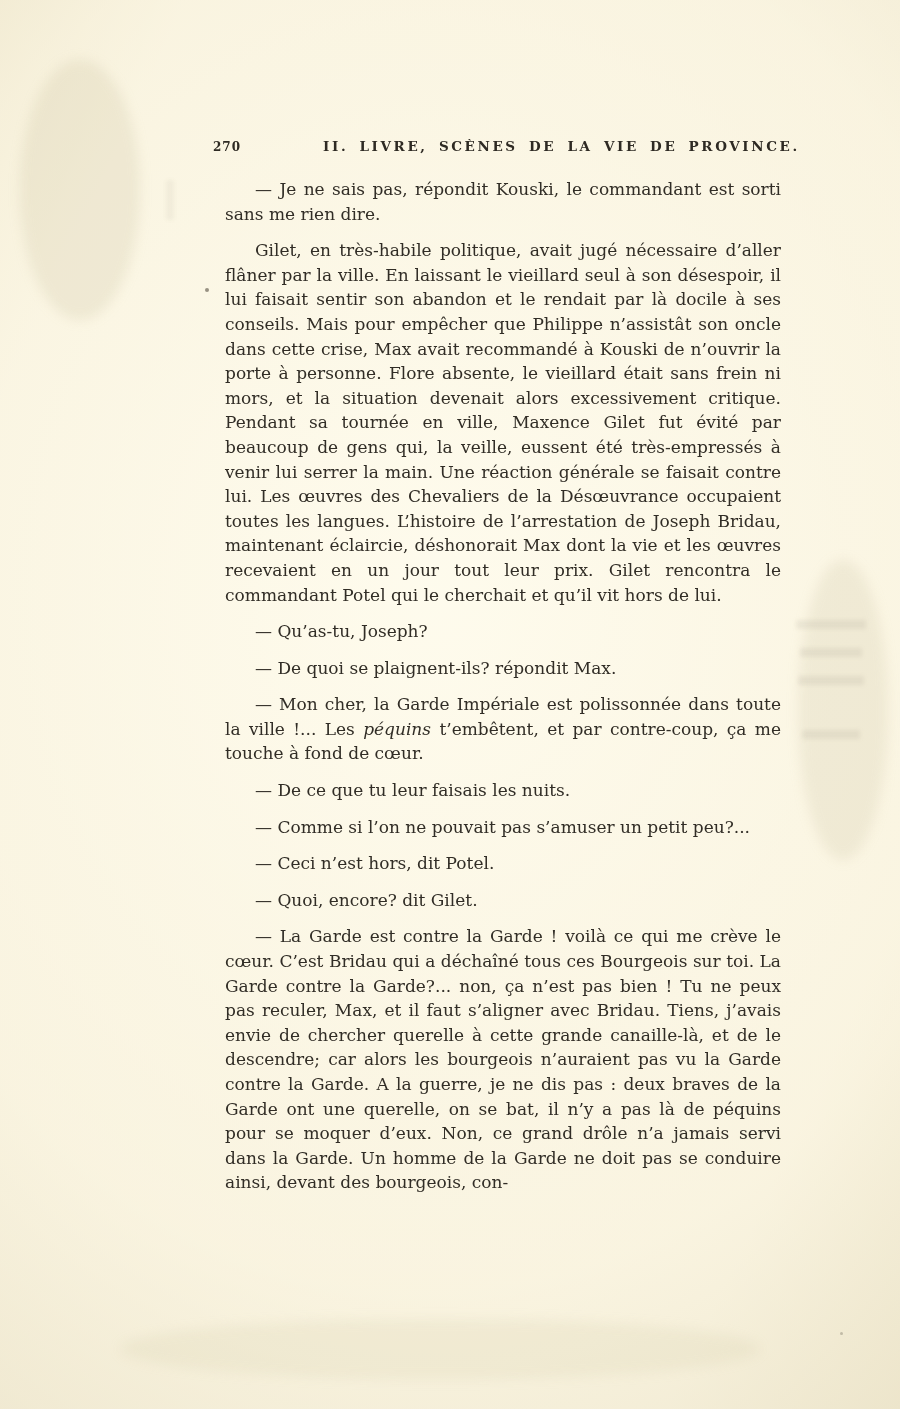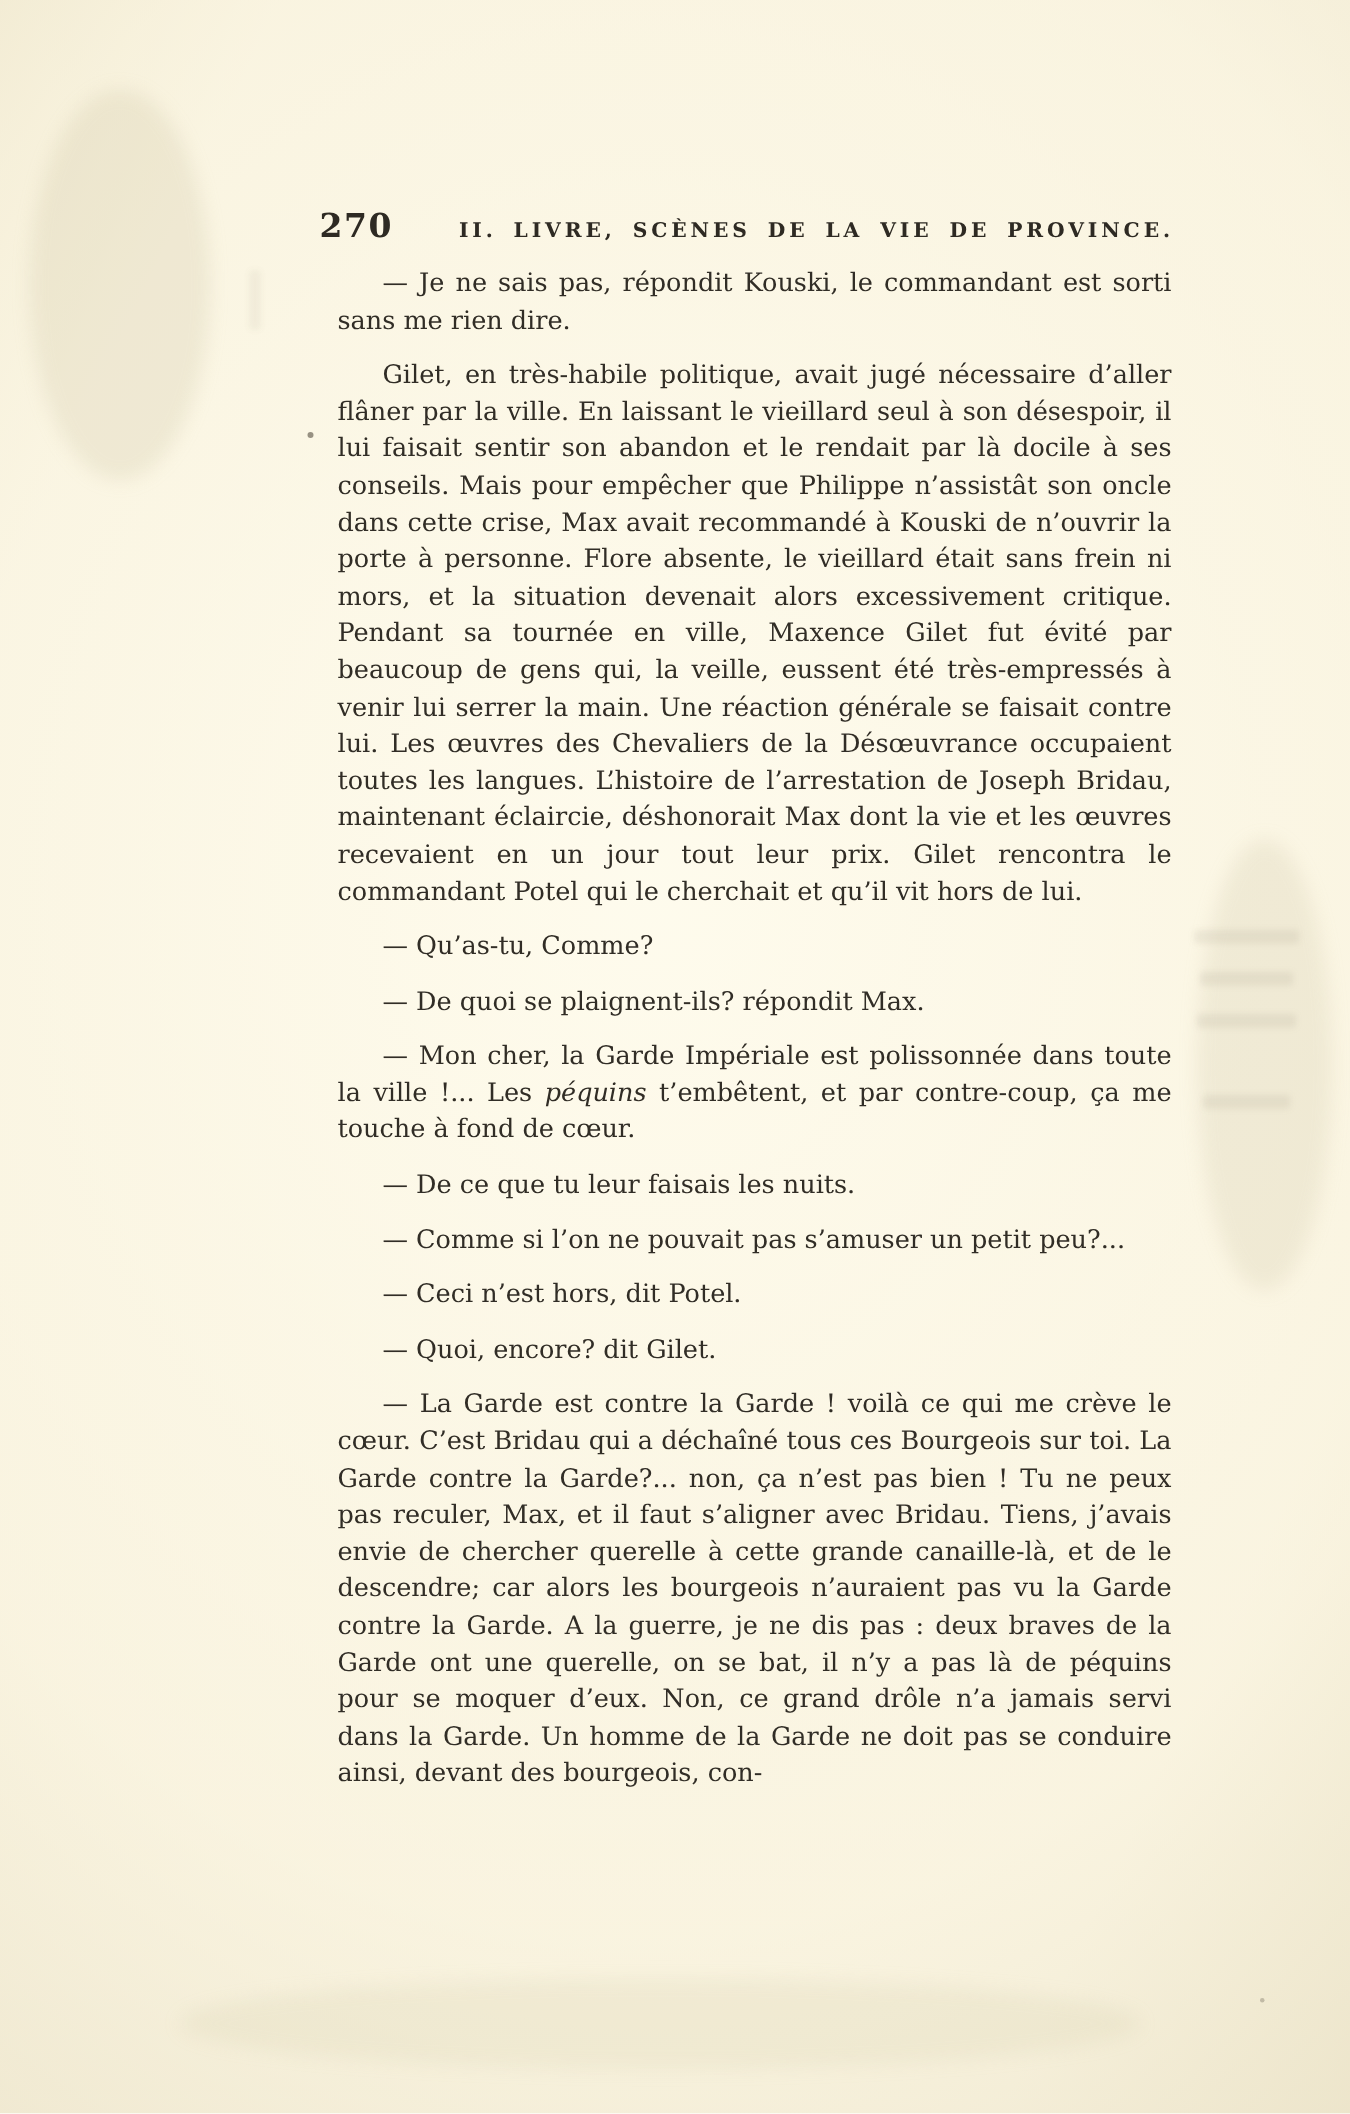--- a/index.html
+++ b/index.html
@@ -43,22 +43,23 @@
 
   .running-head {
     position: absolute;
     left: 213px; top: 138px;
     width: 580px;
     display: flex;
     align-items: baseline;
     color: #2e2a23;
   }
   .page-number {
-    font-size: 22px;
+    font-size: 12px;
     letter-spacing: 1px;
+    margin-right: 38px;
     font-weight: 600;
   }
   .head-title {
     font-size: 13.5px;
     font-weight: 700;
     letter-spacing: 2.6px;
     word-spacing: 4px;
     white-space: nowrap;
     margin-left: 44px;
   }
@@ -96,21 +97,21 @@
   <div class="speck sp2"></div>
 
   <div class="running-head">
     <span class="page-number">270</span>
     <span class="head-title">II. LIVRE, SCÈNES DE LA VIE DE PROVINCE.</span>
   </div>
 
   <div class="text-block" id="text-block">
       <p><span>— Je ne sais pas, répondit Kouski, le commandant est sorti sans me rien dire.</span></p>
       <p><span>Gilet, en très-habile politique, avait jugé nécessaire d’aller flâner par la ville. En laissant le vieillard seul à son désespoir, il lui faisait sentir son abandon et le rendait par là docile à ses conseils. Mais pour empêcher que Philippe n’assistât son oncle dans cette crise, Max avait recommandé à Kouski de n’ouvrir la porte à personne. Flore absente, le vieillard était sans frein ni mors, et la situation devenait alors excessivement critique. Pendant sa tournée en ville, Maxence Gilet fut évité par beaucoup de gens qui, la veille, eussent été très-empressés à venir lui serrer la main. Une réaction générale se faisait contre lui. Les œuvres des Chevaliers de la Désœuvrance occupaient toutes les langues. L’histoire de l’arrestation de Joseph Bridau, maintenant éclaircie, déshonorait Max dont la vie et les œuvres recevaient en un jour tout leur prix. Gilet rencontra le commandant Potel qui le cherchait et qu’il vit hors de lui.</span></p>
-      <p><span>— Qu’as-tu, Comme?</span></p>
+      <p><span>— Qu’as-tu, Joseph?</span></p>
       <p><span>— De quoi se plaignent-ils? répondit Max.</span></p>
       <p><span>— Mon cher, la Garde Impériale est polissonnée dans toute la ville !... Les </span><i>péquins</i><span> t’embêtent, et par contre-coup, ça me touche à fond de cœur.</span></p>
       <p><span>— De ce que tu leur faisais les nuits.</span></p>
       <p><span>— Comme si l’on ne pouvait pas s’amuser un petit peu?...</span></p>
       <p><span>— Ceci n’est hors, dit Potel.</span></p>
       <p><span>— Quoi, encore? dit Gilet.</span></p>
       <p><span>— La Garde est contre la Garde ! voilà ce qui me crève le cœur. C’est Bridau qui a déchaîné tous ces Bourgeois sur toi. La Garde contre la Garde?... non, ça n’est pas bien ! Tu ne peux pas reculer, Max, et il faut s’aligner avec Bridau. Tiens, j’avais envie de chercher querelle à cette grande canaille-là, et de le descendre; car alors les bourgeois n’auraient pas vu la Garde contre la Garde. A la guerre, je ne dis pas : deux braves de la Garde ont une querelle, on se bat, il n’y a pas là de péquins pour se moquer d’eux. Non, ce grand drôle n’a jamais servi dans la Garde. Un homme de la Garde ne doit pas se conduire ainsi, devant des bourgeois, con-</span></p>
     </div>
 
 </div>

